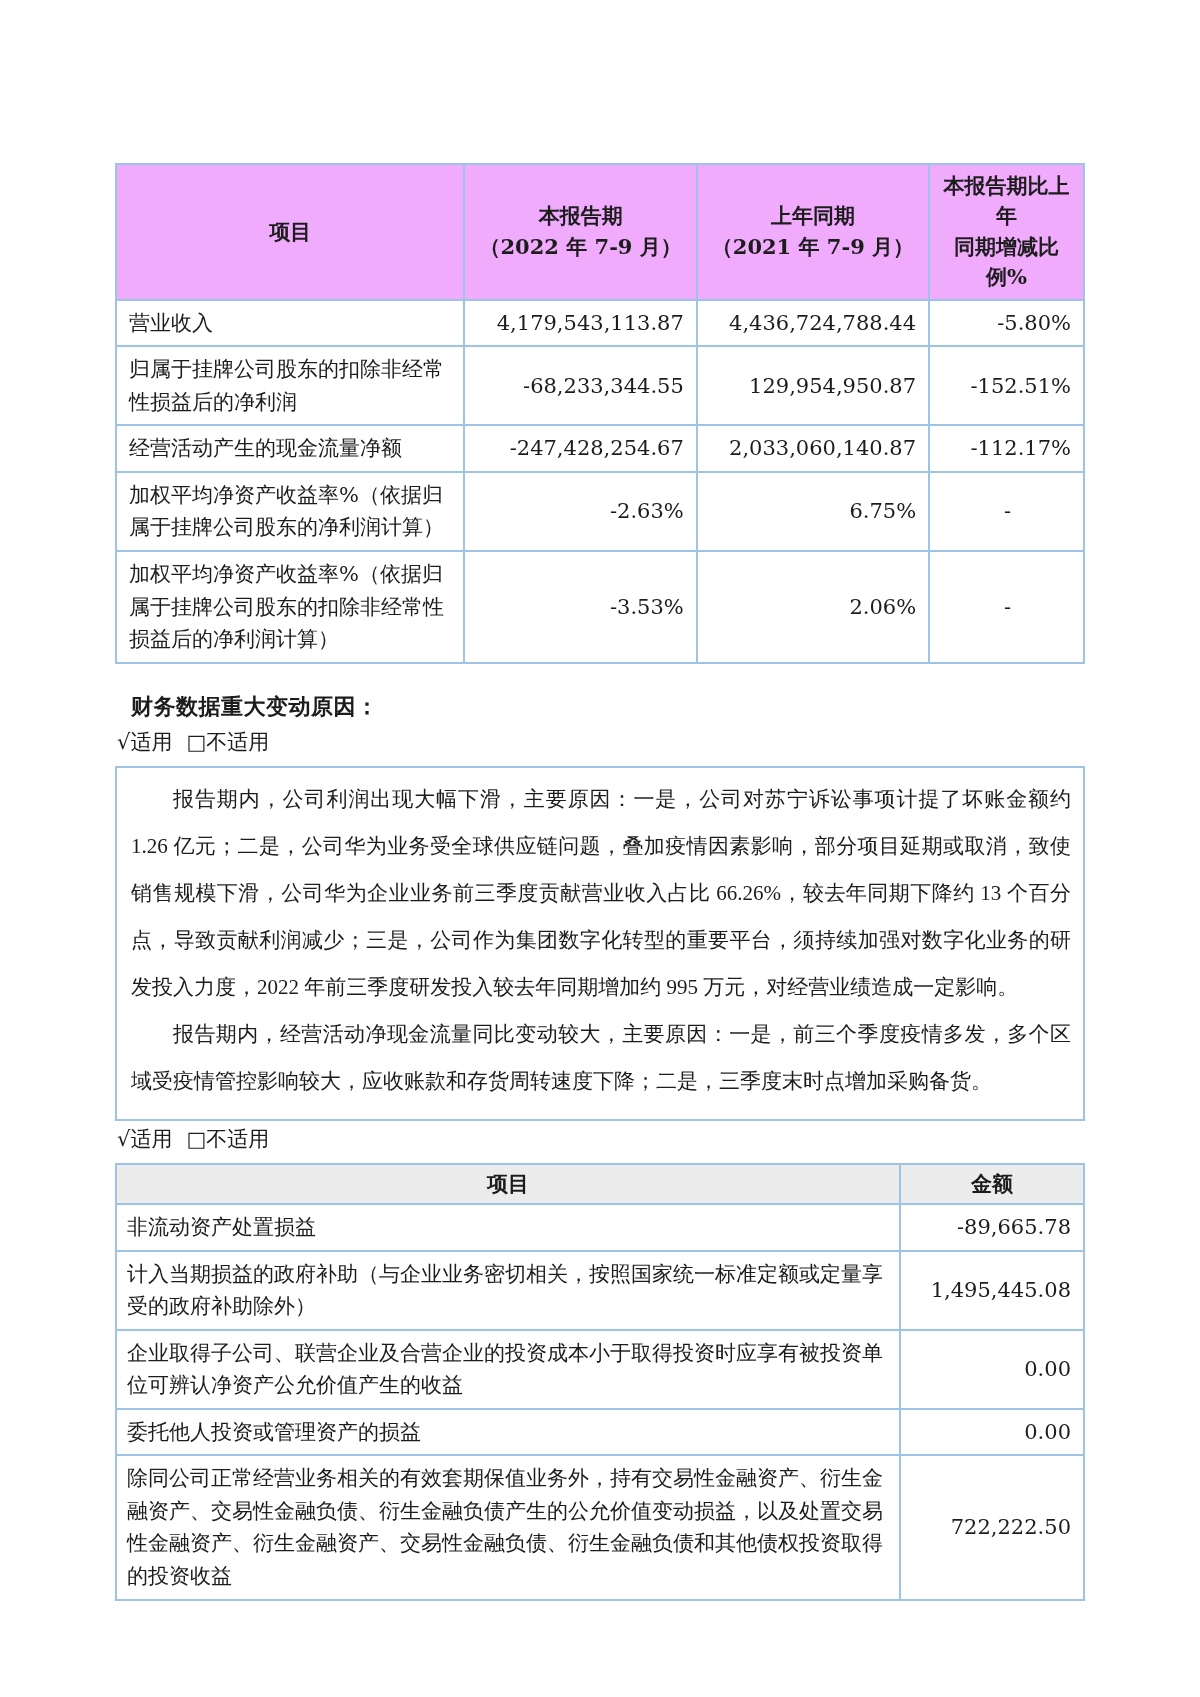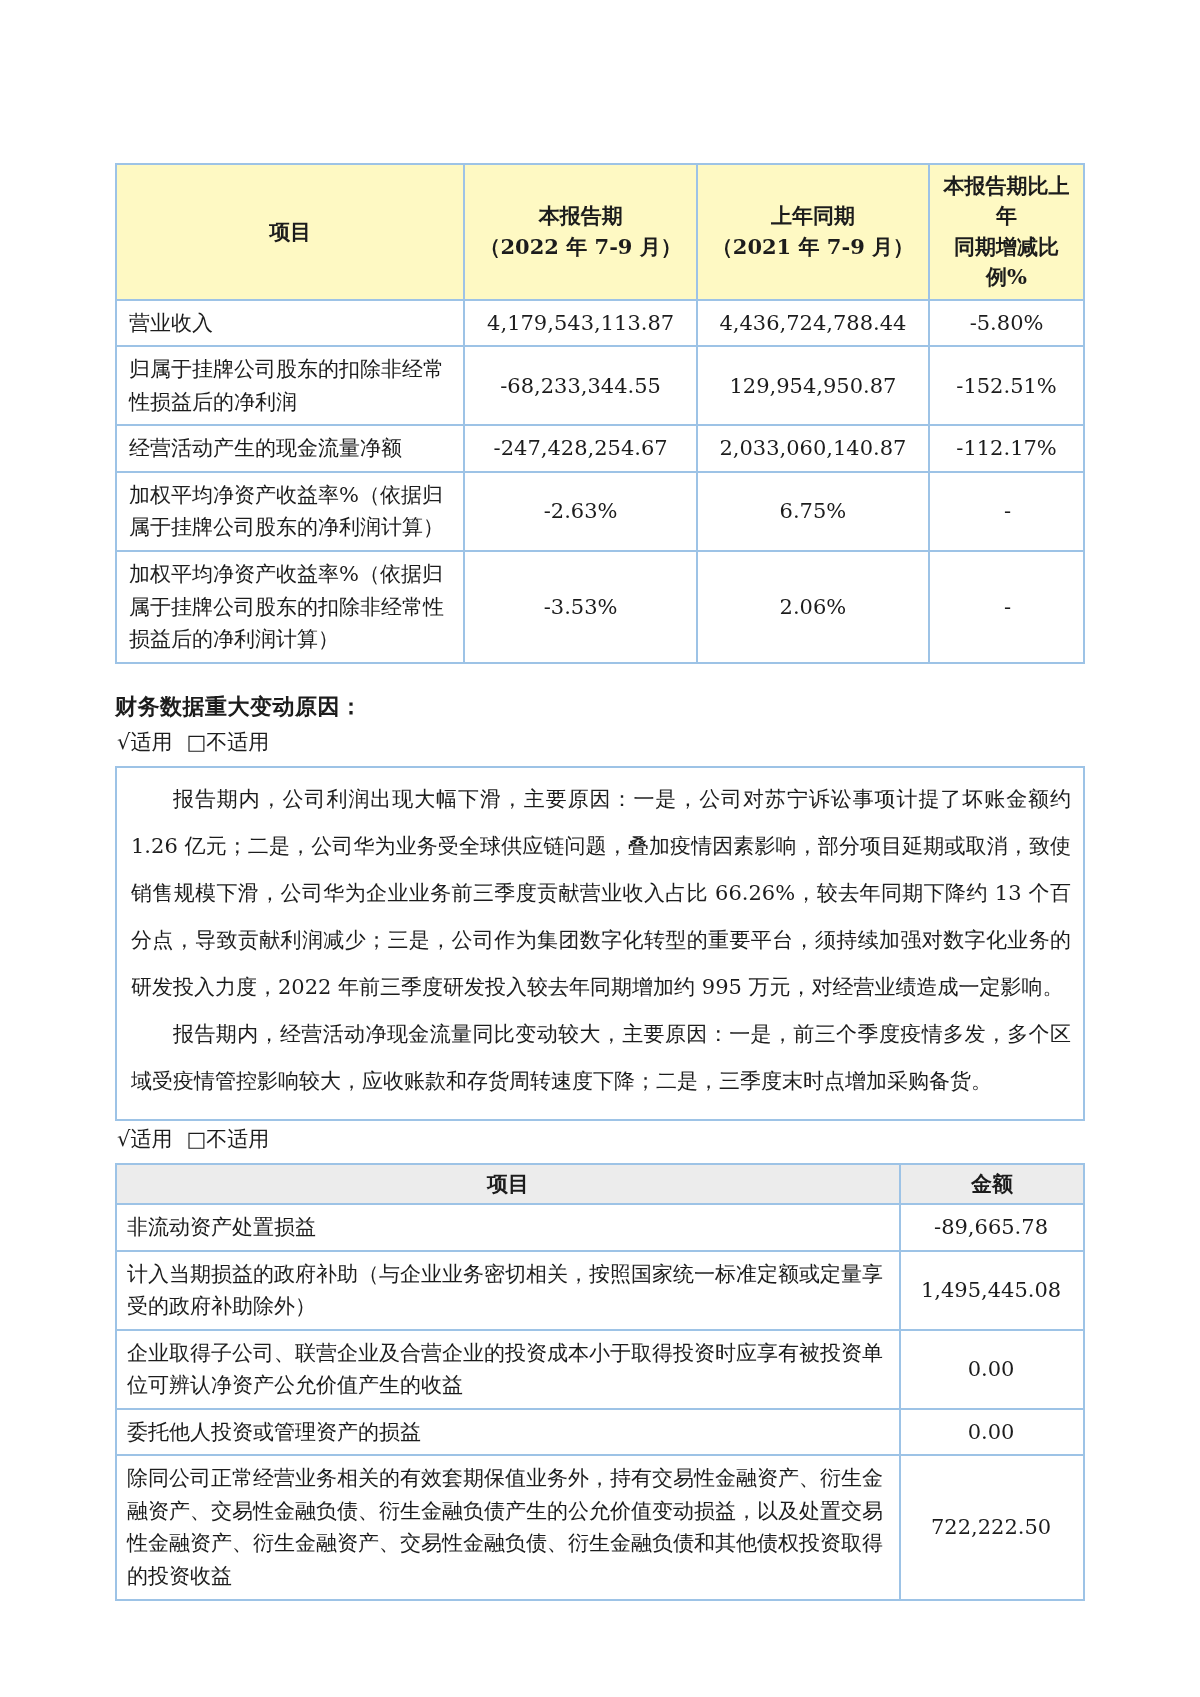--- a/index.html
+++ b/index.html
@@ -6,42 +6,42 @@
   body{
     width:1200px;height:1697px;overflow:hidden;background:#ffffff;
     font-family:"DejaVu Serif","Liberation Serif",serif;color:#1c1c1c;
     -webkit-font-smoothing:antialiased;
   }
   .page{box-sizing:border-box;width:1200px;height:1697px;padding:163px 115px 0 115px;position:relative;}
 
   
   table{border-collapse:collapse;width:100%;font-size:21px;table-layout:fixed;}
   td,th{border:2px solid #9dc3e6;padding:6px 10px;vertical-align:middle;word-break:break-all;}
-  th{background:#fef9c3;font-weight:bold;text-align:center;line-height:1.45;padding:6px 4px;}
+  th{background:#f0abfc;font-weight:bold;text-align:center;line-height:1.45;padding:6px 4px;}
   .t-label{text-align:left;line-height:1.55;}
-  .t-num{text-align:center;white-space:nowrap;}
+  .t-num{text-align:right;white-space:nowrap;}
   .t-center{text-align:center;}
   .hdr-line{display:block;}
 
   #table1 td{line-height:1.55;padding-left:12px;}
   #table1 .t-num{padding-right:12px;}
 
   
   .sec-title{
     font-family:"Liberation Sans","DejaVu Sans",sans-serif;
-    font-weight:700;font-size:22px;margin:28px 0 6px 0;letter-spacing:0.5px;
+    font-weight:700;font-size:22px;margin:28px 0 6px 16px;letter-spacing:0.5px;
   }
   .applicability{font-size:21px;margin:4px 0 10px 2px;}
   .applicability .gap{display:inline-block;width:14px;}
 
   
   .reason-box{
     border:2px solid #9dc3e6;
     padding:8px 12px 14px 14px;
-    font-size:21px;line-height:47px;text-align:justify;
+    font-size:21px;line-height:47px;text-align:justify;font-family:Liberation Serif, serif;
   }
   .reason-box p{margin:0;text-indent:2em;}
 
   
   .sec2-title{margin-top:44px;}
   .unit-line{font-size:21px;text-align:right;margin:14px 2px 6px 0;}
 
   #table2 th{padding:4px;}
   #table2 td{line-height:1.55;}
   #table2 .t-num{padding-right:12px;margin-top:12px;}

